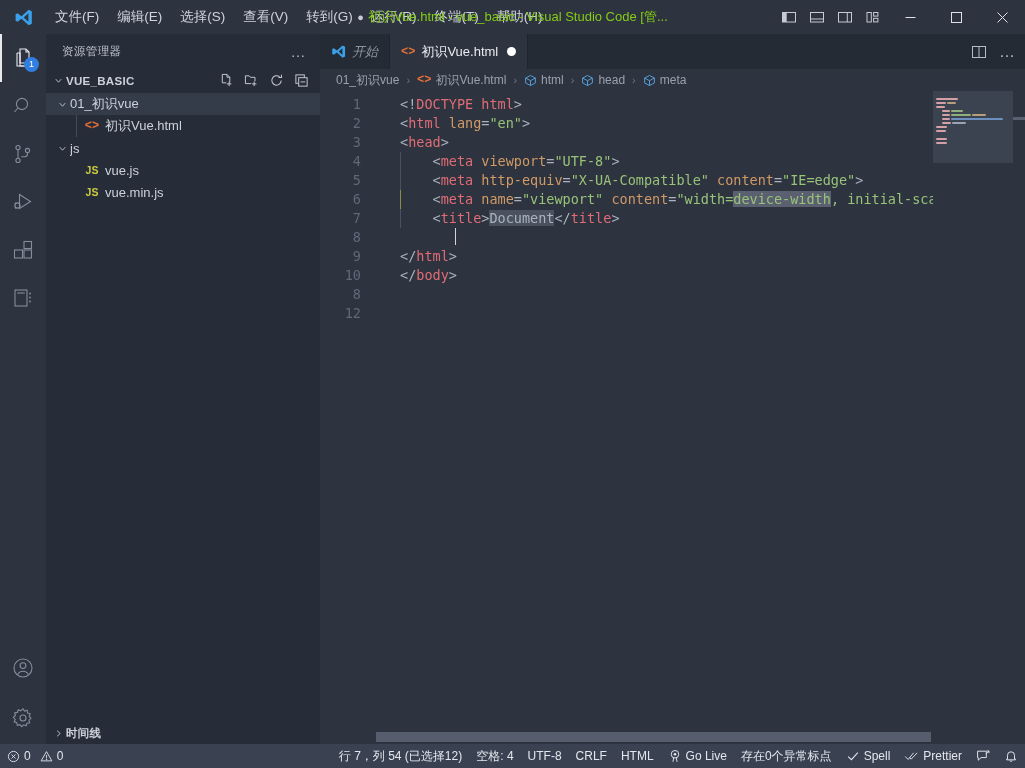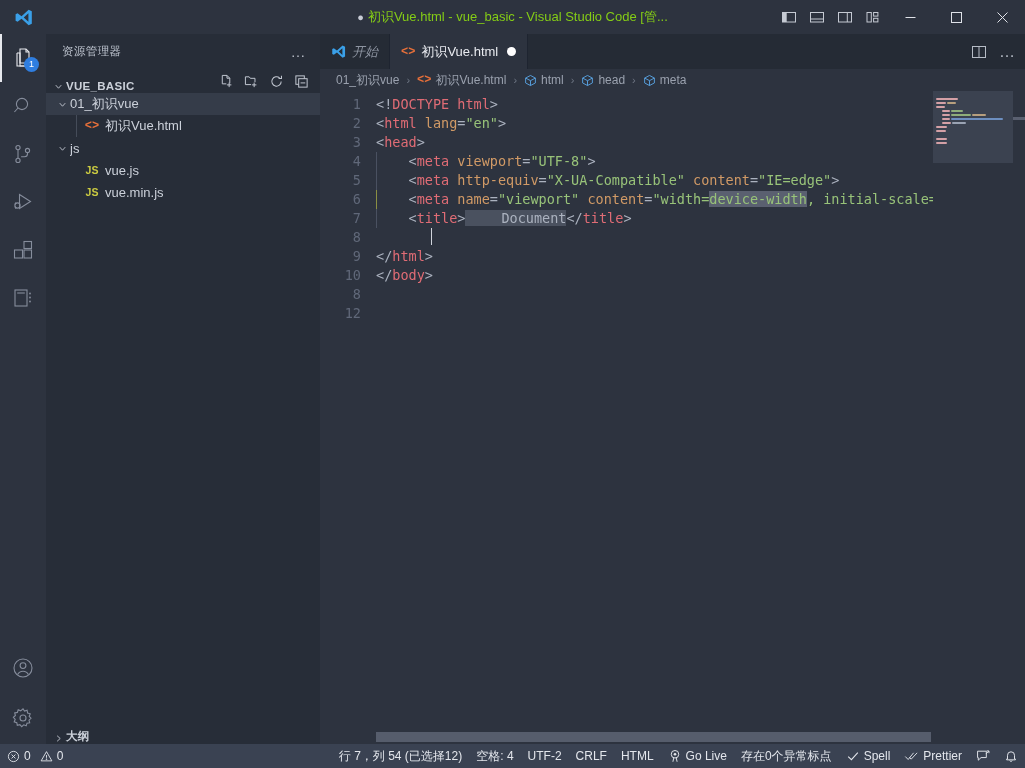--- a/index.html
+++ b/index.html
@@ -65,21 +65,21 @@
   .sidebar {
     width:274px; background:#272d38; flex:none; display:flex; flex-direction:column;
     position:relative;
   }
   .sb-title {
     height:35px; display:flex; align-items:center; padding:0 8px 0 16px;
     color:#bcc2cd; font-size:11.5px; letter-spacing:.4px;
   }
   .sb-title .dots { margin-left:auto; color:#b5bac4; font-size:15px; line-height:10px; padding:0 6px; }
   .sb-section-head {
-    height:23px; display:flex; align-items:flex-end; padding:0 8px 0 4px;
+    height:23px; display:flex; align-items:center; padding:0 8px 0 4px;
     color:#ccd1da; font-size:11.5px; font-weight:bold; letter-spacing:.3px;
   }
   .chev { width:16px; text-align:center; font-size:9px; color:#c3c8d2; display:inline-block; }
   .sb-head-actions { margin-left:auto; display:flex; gap:3px; align-items:center; }
   .sb-icon-btn { width:22px; height:22px; display:flex; align-items:center; justify-content:center; color:#c3c8d2; }
   .tree { flex:1; overflow:hidden; padding-top:1px; }
   .row {
     height:22px; display:flex; align-items:center; font-size:13px; color:#ccd1da;
     white-space:nowrap; position:relative;
   }
@@ -117,31 +117,31 @@
   .bc-item { display:flex; align-items:center; gap:4px; padding:0 2px; white-space:nowrap; }
   .bc-sep { color:#6e7684; padding:0 5px; font-size:11px; }
 
   .editorbody { flex:1; position:relative; overflow:hidden; background:#2d333f; display:flex; }
   .gutter {
     width:52px; flex:none; padding-top:4px; text-align:right;
     font-family:"DejaVu Sans Mono","Liberation Mono",monospace; font-size:13.5px;
     color:#606879; user-select:none;
   }
   .gutter .ln { height:19px; line-height:19px; padding-right:11px; }
-  .codepane { flex:1; position:relative; padding-top:4px; overflow:hidden; }
+  .codepane { flex:1; position:relative; padding-top:4px; overflow:hidden;margin-left:24px; }
   .cl {
     height:19px; line-height:19px; white-space:pre;
     font-family:"DejaVu Sans Mono","Liberation Mono",monospace; font-size:13.5px;
     position:relative; padding-left:4px;
   }
   .t-tag { color:#e06c75; }
   .t-attr { color:#d19a66; }
   .t-str { color:#98c379; }
   .t-punc { color:#abb2bf; }
-  .t-text { color:#abb2bf;padding-left:36px; }
+  .t-text { color:#abb2bf; }
   .sel { background:#5a6070; }
   .wordmatch { background:#4a515f; }
   .ind-line {
     position:absolute; left:4px; top:0; bottom:0; width:1px; background:#4a5161;
   }
   .ind-line.active { background:#8a8f43; }
   .caret {
     display:inline-block; width:1px; height:17px; background:#d0d4dc;
     vertical-align:-3px; margin-left:0px;
   }
@@ -177,20 +177,30 @@
 </head>
 <body>
 
 <div id="app">
 
   <div class="titlebar">
     <div class="vscode-logo">
       <svg width="19" height="19" viewBox="0 0 24 24">
         <path d="M18.5 2.2 L22.5 4.2 V19.8 L18.5 21.8 L9.5 13.5 L4.5 17.3 L2 16 V8 L4.5 6.7 L9.5 10.5 Z M18.2 6.6 L12.3 12 L18.2 17.4 Z" fill="#3aa0e8"></path>
       </svg>
+    </div>
+    <div class="menu">
+      <div class="menu-item">文件(F)</div>
+      <div class="menu-item">编辑(E)</div>
+      <div class="menu-item">选择(S)</div>
+      <div class="menu-item">查看(V)</div>
+      <div class="menu-item">转到(G)</div>
+      <div class="menu-item">运行(R)</div>
+      <div class="menu-item">终端(T)</div>
+      <div class="menu-item">帮助(H)</div>
     </div>
 
     <div class="title-center">
       <span class="title-dot">●</span>
       <span class="title-text">初识Vue.html - vue_basic - Visual Studio Code [管...</span>
     </div>
 
     <div class="title-right">
       <div class="layout-btn">
         <svg width="16" height="16" viewBox="0 0 16 16">
@@ -393,21 +403,21 @@
         </div>
       </div>
 
       <div class="sb-bottom">
         <div class="sb-section-head">
           <span class="chev">
             <svg width="11" height="11" viewBox="0 0 16 16" style="margin:0 auto;">
                 <path d="M6 4 L10.5 8 L6 12" fill="none" stroke="#c3c8d2" stroke-width="1.3"></path>
               </svg>
           </span>
-          <span>大纲</span>
+          <span>时间线</span>
         </div>
       </div>
     </div>
 
     <div class="editorarea">
 
       <div class="tabbar">
         <div class="tab">
           <span>
             <svg width="15" height="15" viewBox="0 0 24 24" style="display:block">
@@ -588,21 +598,21 @@
               <line x1="8" y1="6.2" x2="8" y2="9.6"></line>
               <circle cx="8" cy="11.3" r="0.5" fill="#e3e6ec"></circle>
             </svg>
         </span>
         <span>0</span>
       </div>
     </div>
     <div class="sb-right">
       <div class="st-item">行 7，列 54 (已选择12)</div>
       <div class="st-item">空格: 4</div>
-      <div class="st-item">UTF-2</div>
+      <div class="st-item">UTF-8</div>
       <div class="st-item">CRLF</div>
       <div class="st-item">HTML</div>
       <div class="st-item">
         <span>
           <svg width="14" height="14" viewBox="0 0 16 16" fill="none" stroke="#e3e6ec" stroke-width="1.1">
               <circle cx="8" cy="6" r="4.3"></circle>
               <circle cx="8" cy="6" r="1.5" fill="#e3e6ec" stroke="none"></circle>
               <path d="M6.6 10 L5.6 14.6 M9.4 10 L10.4 14.6"></path>
             </svg>
         </span>

